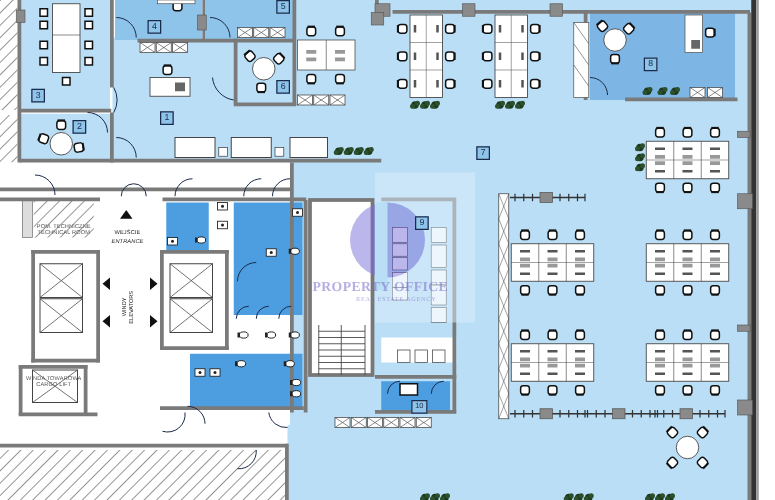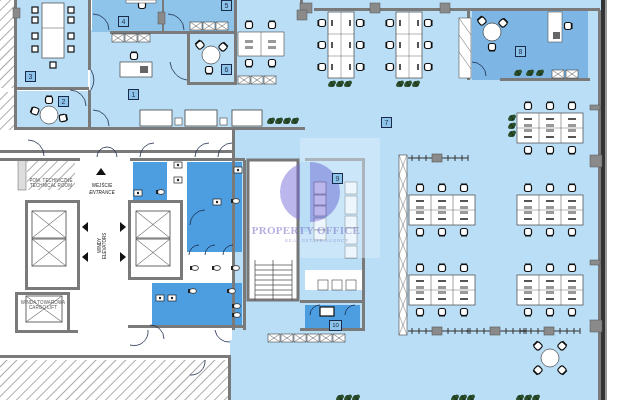--- a/index.html
+++ b/index.html
@@ -2,21 +2,21 @@
 <html><head>
 <meta charset="utf-8">
 <style>
   html,body{margin:0;padding:0;background:#fff;}
   body{width:620px;height:400px;overflow:hidden;position:relative;font-family:"Liberation Sans",sans-serif;}
   #plan{position:absolute;left:0;top:0;width:620px;height:400px;}
   .room-label{position:absolute;font-size:7px;line-height:9px;width:9px;height:9px;text-align:center;border:1px solid #1a2a4a;background:#8fc4ea;color:#1a2a4a;box-sizing:content-box;}
   .tiny{position:absolute;font-size:4.5px;line-height:5px;color:#222;text-align:center;letter-spacing:0.1px;}
   .tiny.it{font-style:italic;}
   .vert{position:absolute;font-size:4.5px;color:#222;writing-mode:vertical-rl;transform:rotate(180deg);text-align:center;}
-  .wm-title{position:absolute;left:250px;top:224px;width:112px;text-align:center;font-family:"Liberation Serif",serif;font-size:11px;color:rgba(120,110,200,0.55);font-weight:bold;letter-spacing:0.3px;}
+  .wm-title{position:absolute;left:250px;top:224px;width:148px;font-family:"Liberation Serif",serif;font-size:11px;color:rgba(120,110,200,0.55);font-weight:bold;letter-spacing:0.3px;}
   .wm-sub{position:absolute;left:262px;top:238px;width:110px;text-align:center;font-family:"Liberation Serif",serif;font-size:5px;color:rgba(120,110,200,0.55);letter-spacing:0.6px;}
 </style>
 </head>
 <body>
 
 <div id="plan">
 <svg width="620" height="400" viewBox="0 0 620 400" xmlns="http://www.w3.org/2000/svg">
   <defs>
     <pattern id="hatch" width="7" height="7" patternUnits="userSpaceOnUse" patternTransform="rotate(45)">
       <rect width="7" height="7" fill="#fff"></rect>

